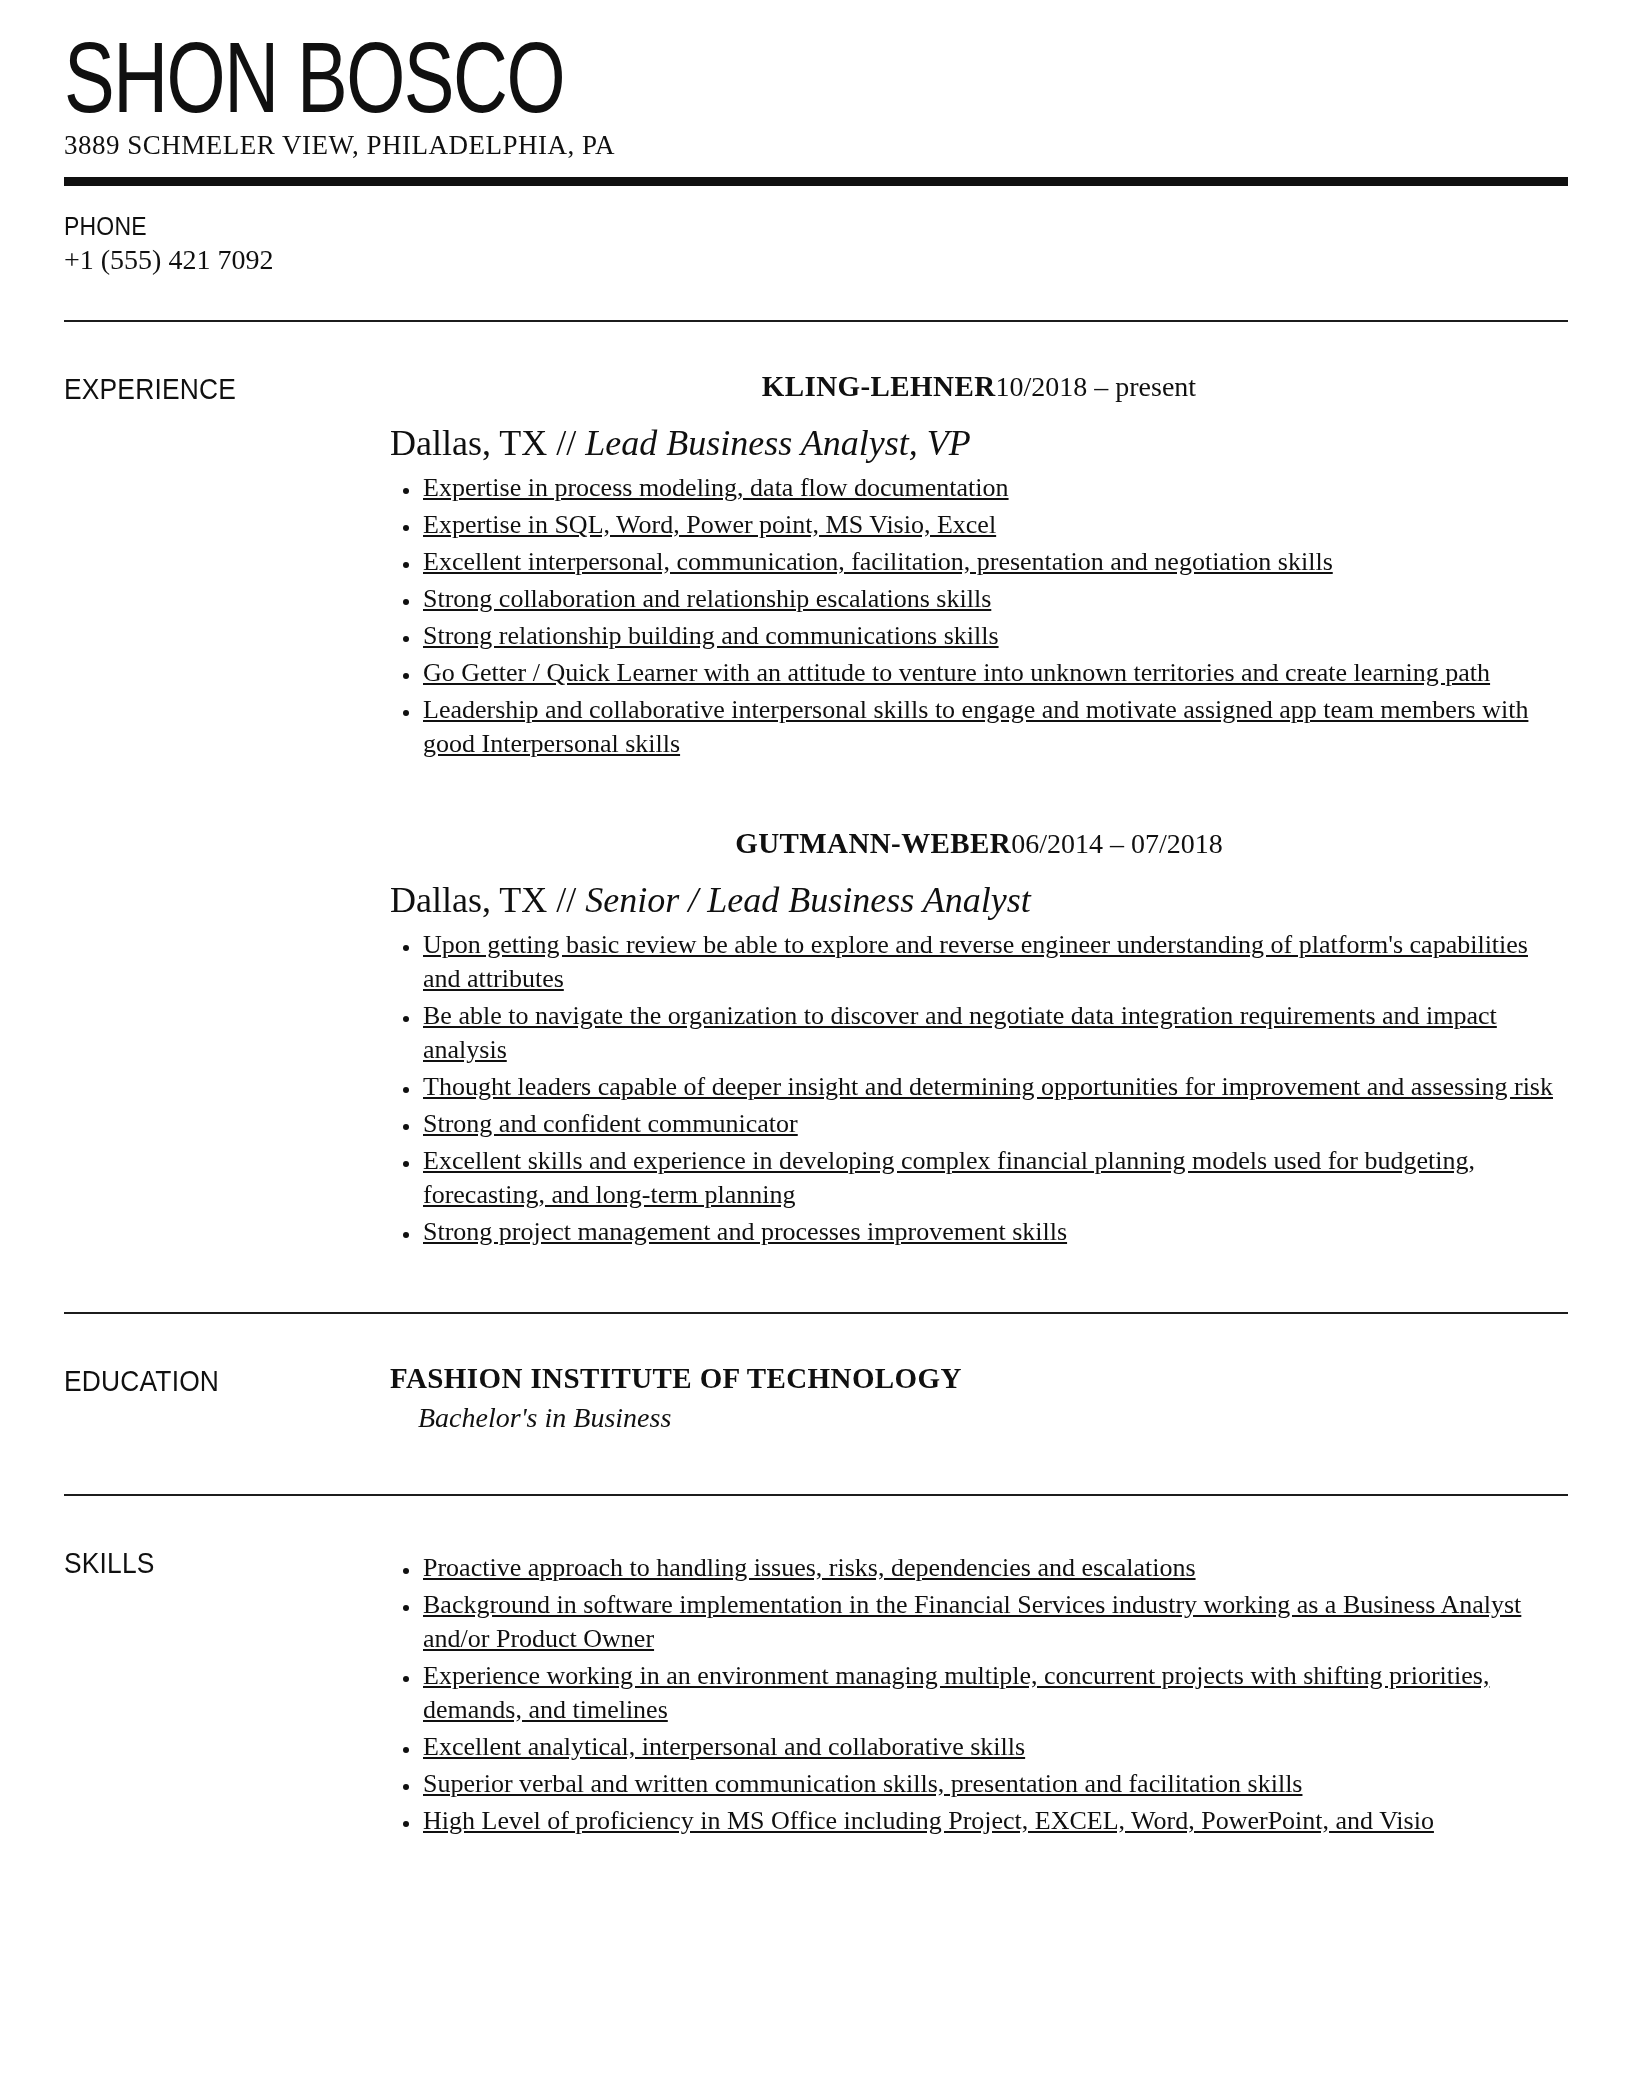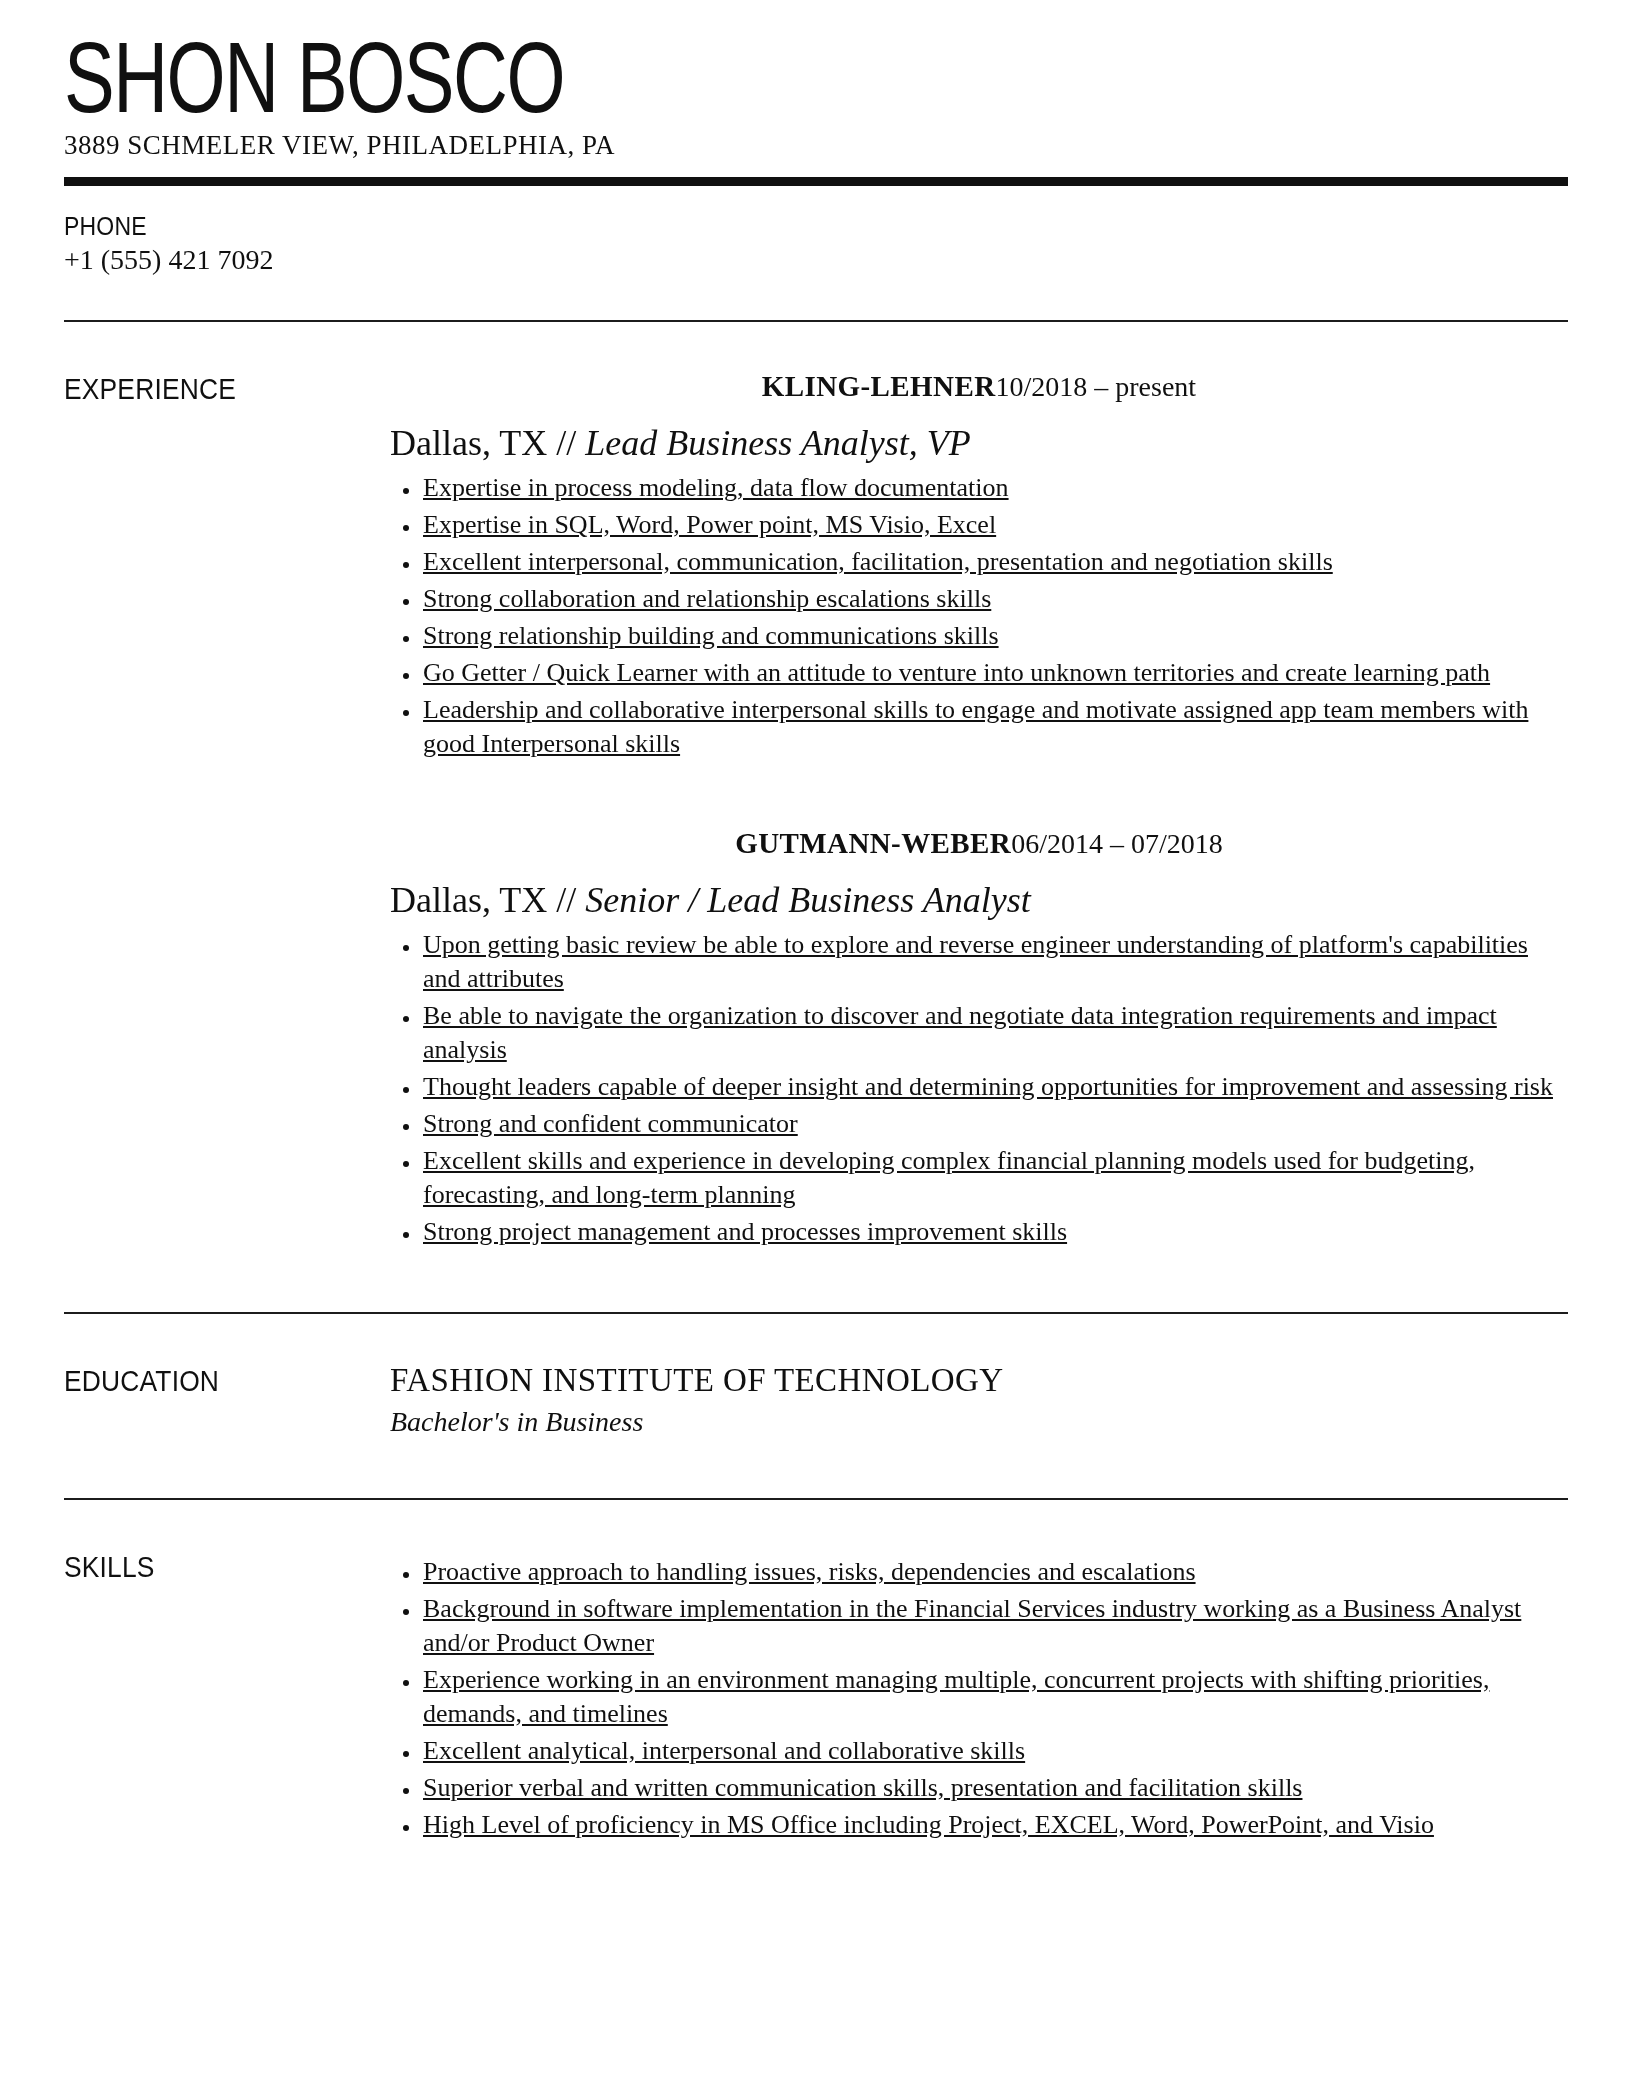--- a/index.html
+++ b/index.html
@@ -88,22 +88,22 @@
   }
   ul.bullets li {
     font-size: 26px;
     line-height: 34px;
     margin-bottom: 3px;
     padding-left: 2px;
   }
   ul.bullets li::marker { font-size: 19px; }
 
   
-  .school { font-weight: 400; font-size: 33px; letter-spacing: 0.4px; }
-  .degree { margin-top: 7px; font-size: 28px; font-style: italic; }
+  .school { font-weight: 700; font-size: 29px; letter-spacing: 0.4px; }
+  .degree { margin-top: 7px; font-size: 28px; font-style: italic; margin-left: 28px; }
 
   
   .skills-list { margin-top: 2px; }
 </style>
 </head>
 <body>
 
 <div class="page">
 
   <h1 class="name">SHON BOSCO</h1>

